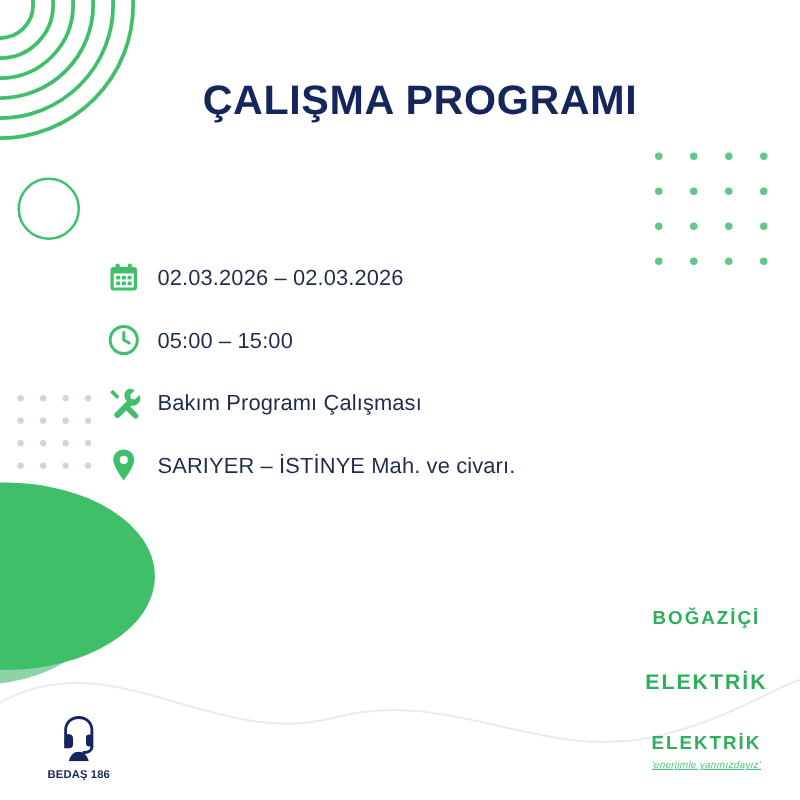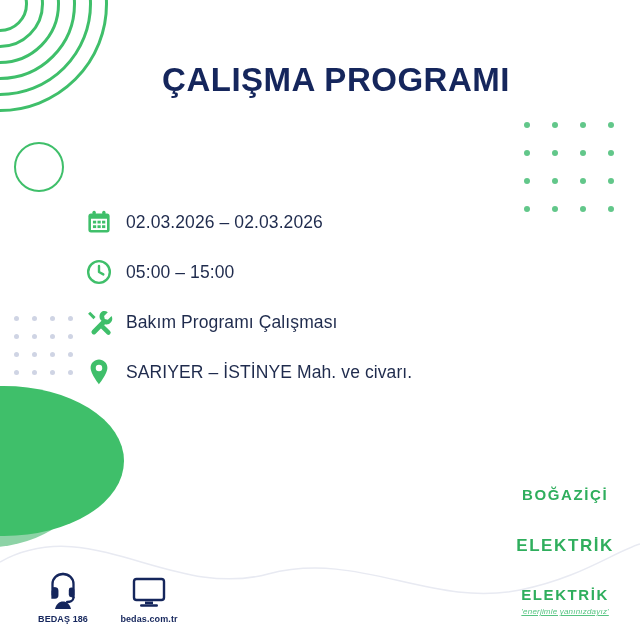--- a/index.html
+++ b/index.html
@@ -351,30 +351,20 @@
             <path d="M19 5c6 0 10.5 4.3 10.5 10v13.5" fill="none" stroke="#15265c" stroke-width="2.3" stroke-linecap="round"></path>
             <rect x="24.8" y="18.6" width="5.6" height="9.6" rx="2.4" fill="#15265c"></rect>
             <rect x="7.6" y="18.6" width="5.6" height="9.6" rx="2.4" fill="#15265c"></rect>
             <path d="M29.5 28.6c0 3-3.4 4.4-6.4 4.4" fill="none" stroke="#15265c" stroke-width="2.3" stroke-linecap="round"></path>
             <path d="M11 40c1.2-5 4.2-7.6 8-7.6s6.8 2.6 8 7.6z" fill="#15265c"></path>
           </svg>
         </div>
         <div class="social-label">BEDAŞ 186</div>
       </div>
 
-      <div class="social-item">
-        <div class="social-glyph">
-          <svg width="38" height="34" viewBox="0 0 38 34" aria-hidden="true">
-            <rect x="4" y="4" width="30" height="21" rx="2.6" fill="none" stroke="#15265c" stroke-width="2.4"></rect>
-            <rect x="15" y="26.5" width="8" height="2.6" fill="#15265c"></rect>
-            <rect x="10" y="29.2" width="18" height="2.6" rx="1.3" fill="#15265c"></rect>
-          </svg>
-        </div>
-        <div class="social-label">bedas.com.tr</div>
-      </div>
 
 
     </div>
 
     <div class="brand">
       <div class="brand-l1">BOĞAZİÇİ</div>
       <div class="brand-l2">ELEKTRİK</div>
       <div class="brand-l3">ELEKTRİK</div>
       <div class="brand-slogan">'enerjimle yanınızdayız'</div>
     </div>

